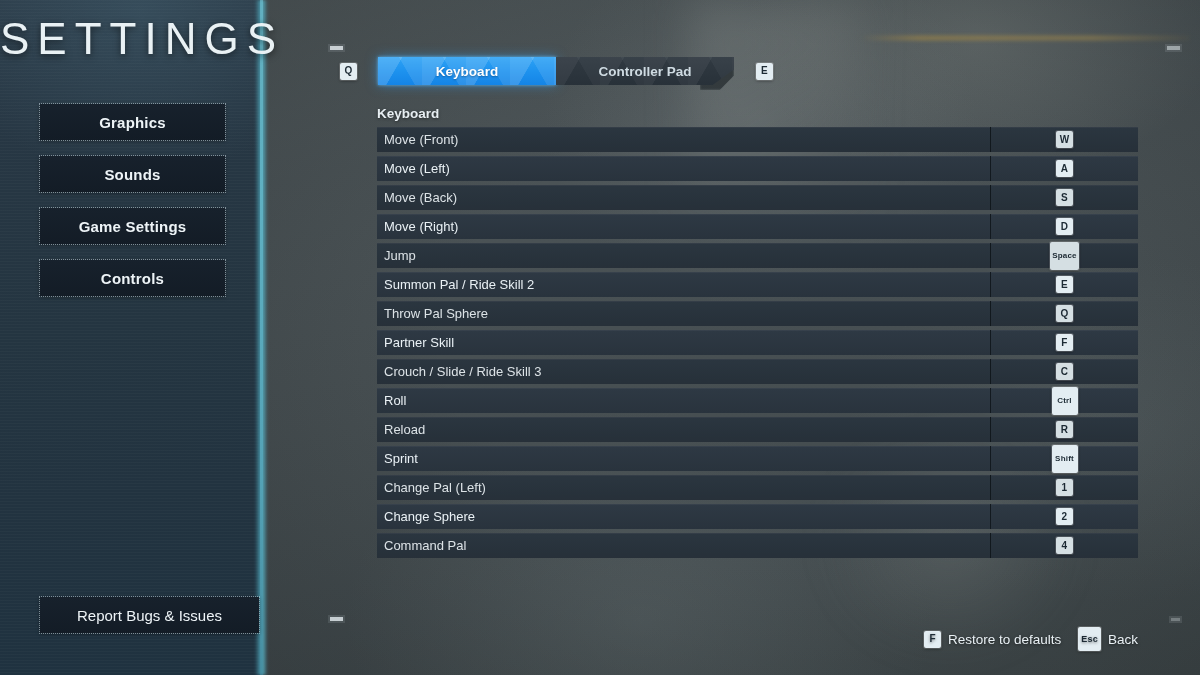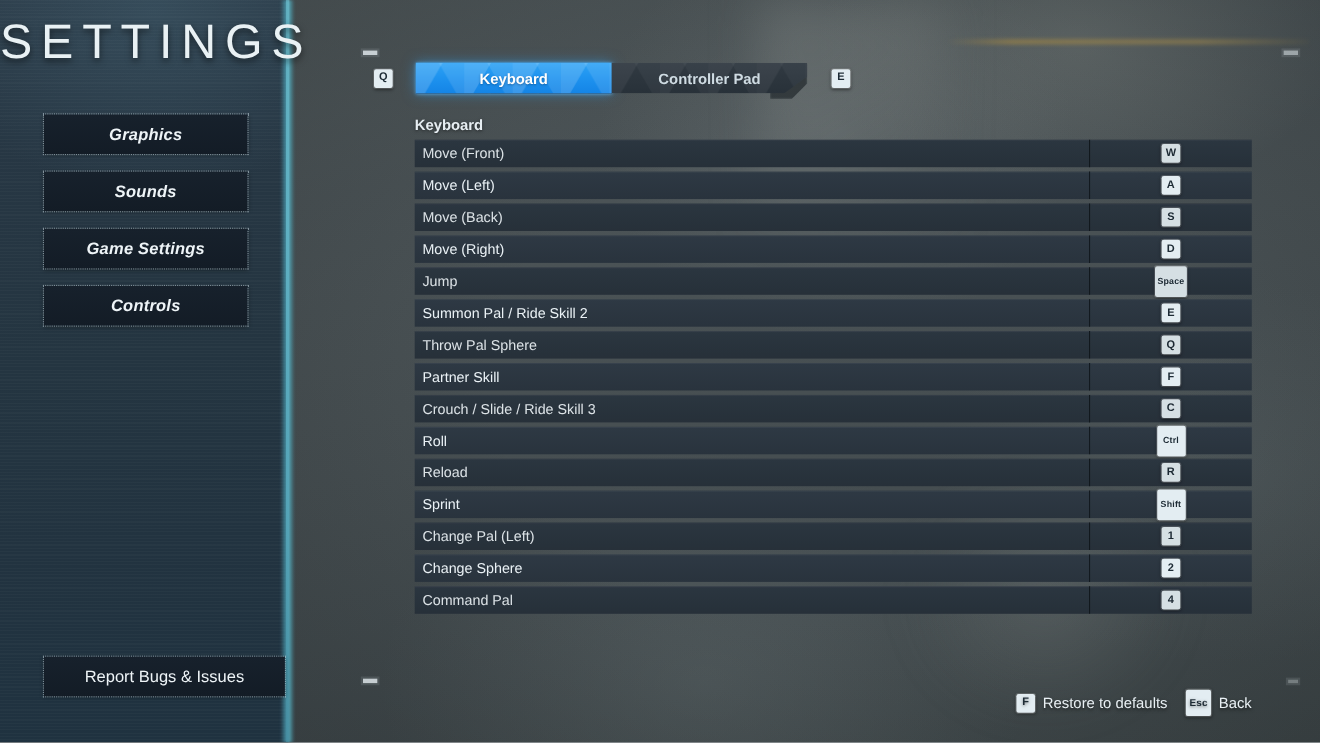--- a/index.html
+++ b/index.html
@@ -112,21 +112,20 @@
     font-size: 44px;
     letter-spacing: 8px;
     color: #e9f1f4;
     text-shadow: 0 2px 7px rgba(0,0,0,0.55);
   }
 
   .nav {
     position: absolute;
     left: 40px; top: 104px;
     width: 185px;
-    font-style: italic;
   }
   .nav-btn {
     position: relative;
     height: 36px;
     margin-bottom: 16px;
     background: linear-gradient(180deg, #17212c 0%, #131c26 100%);
     display: flex; align-items: center; justify-content: center;
     color: #eef4f7;
     font-size: 15px;
     font-weight: 600;

